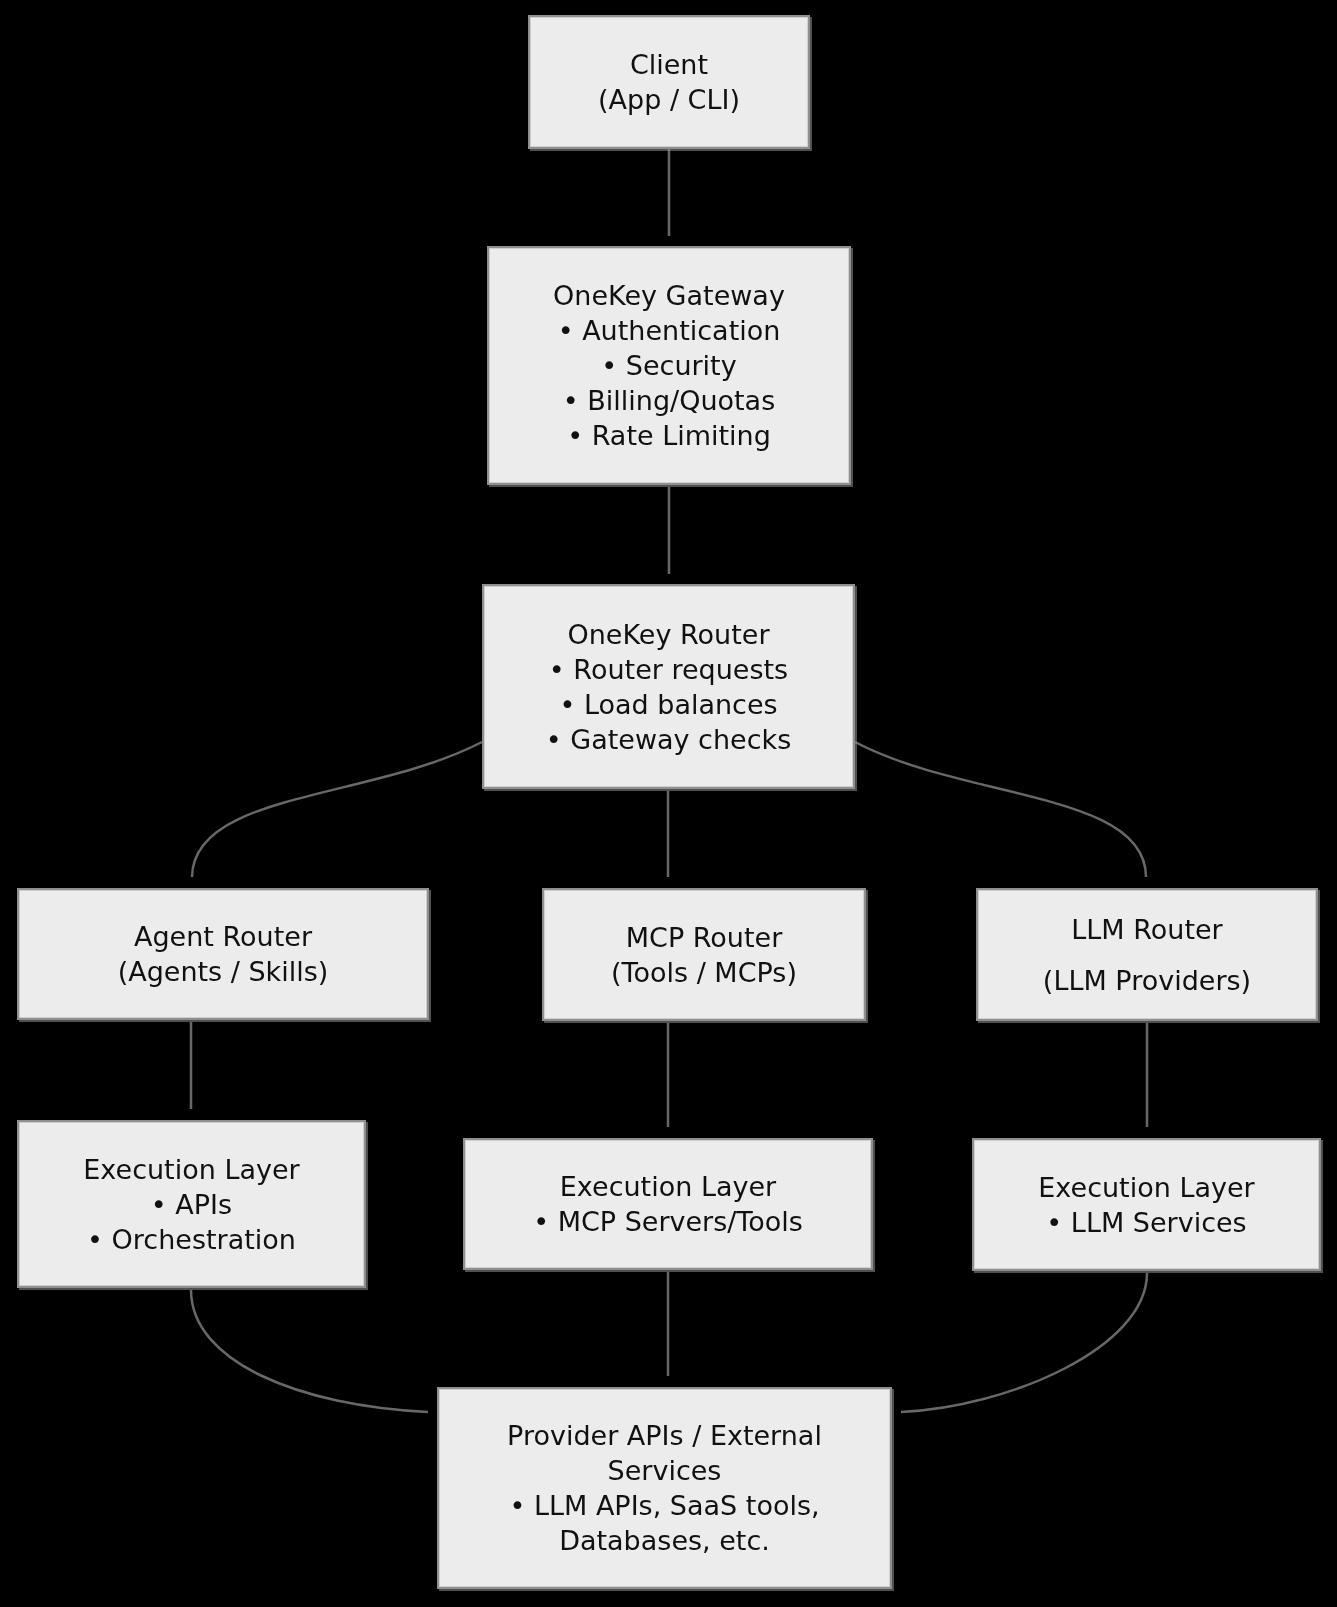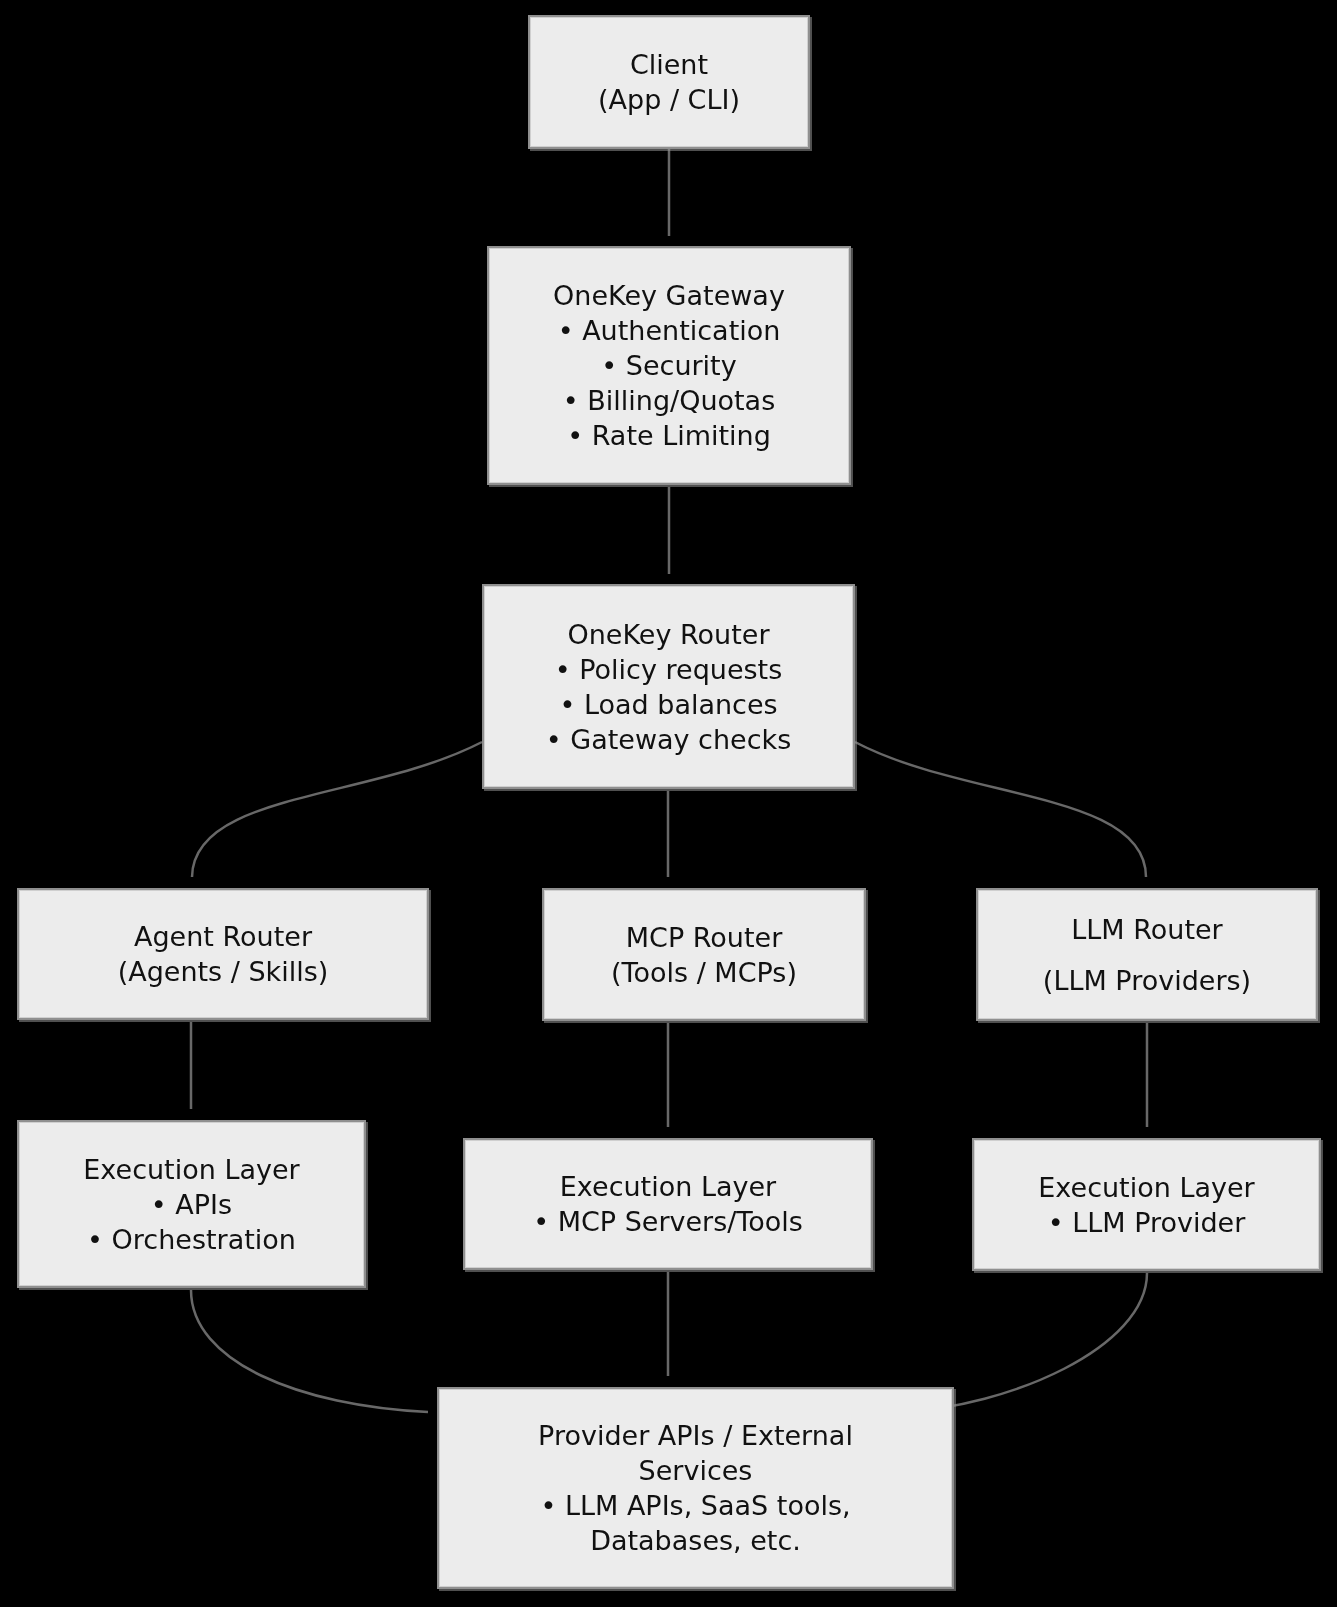--- a/index.html
+++ b/index.html
@@ -77,21 +77,21 @@
   <div class="node" style="left:487px; top:246px; width:364px; height:239px;text-align:right;">
     <div class="ln">OneKey Gateway</div>
     <div class="ln">• Authentication</div>
     <div class="ln">• Security</div>
     <div class="ln">• Billing/Quotas</div>
     <div class="ln">• Rate Limiting</div>
   </div>
 
   <div class="node" style="left:482px; top:584px; width:373px; height:205px;">
     <div class="ln">OneKey Router</div>
-    <div class="ln">• Policy requests</div>
+    <div class="ln">• Router requests</div>
     <div class="ln">• Load balances</div>
     <div class="ln">• Gateway checks</div>
   </div>
 
   <div class="node" style="left:17px; top:888px; width:412px; height:132px;">
     <div class="ln">Agent Router</div>
     <div class="ln">(Agents / Skills)</div>
   </div>
 
   <div class="node" style="left:506px; top:888px; width:324px; height:133px;margin-left:36px;">
@@ -110,23 +110,23 @@
     <div class="ln">• Orchestration</div>
   </div>
 
   <div class="node" style="left:463px; top:1138px; width:410px; height:132px;">
     <div class="ln">Execution Layer</div>
     <div class="ln">• MCP Servers/Tools</div>
   </div>
 
   <div class="node" style="left:972px; top:1138px; width:349px; height:133px;">
     <div class="ln">Execution Layer</div>
-    <div class="ln">• LLM Provider</div>
+    <div class="ln">• LLM Services</div>
   </div>
 
-  <div class="node" style="left:437px; top:1387px; width:517px; height:202px;text-align:center;">
+  <div class="node" style="left:437px; top:1387px; width:455px; height:202px;text-align:center;">
     <div class="ln">Provider APIs / External</div>
     <div class="ln">Services</div>
     <div class="ln">• LLM APIs, SaaS tools,</div>
     <div class="ln">Databases, etc.</div>
   </div>
 
 </div>
 
 </body></html>

